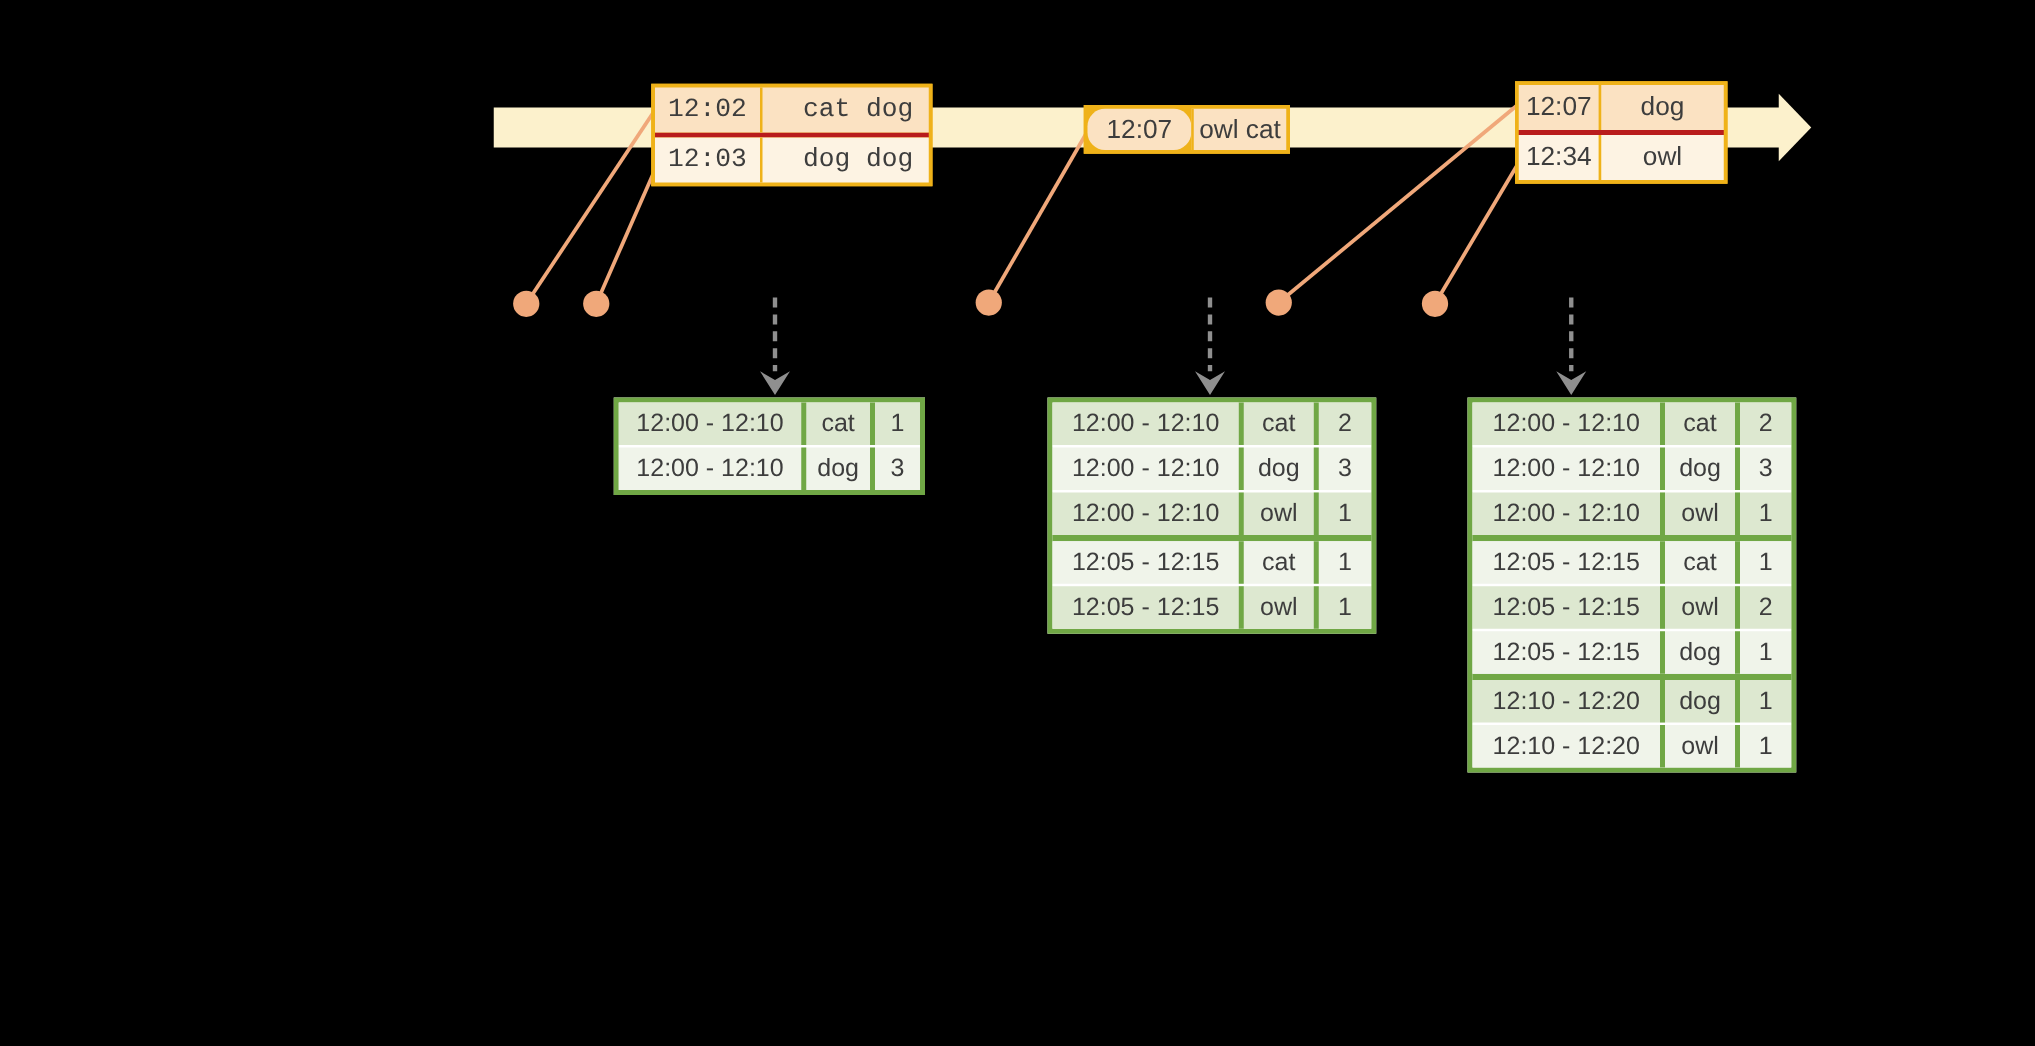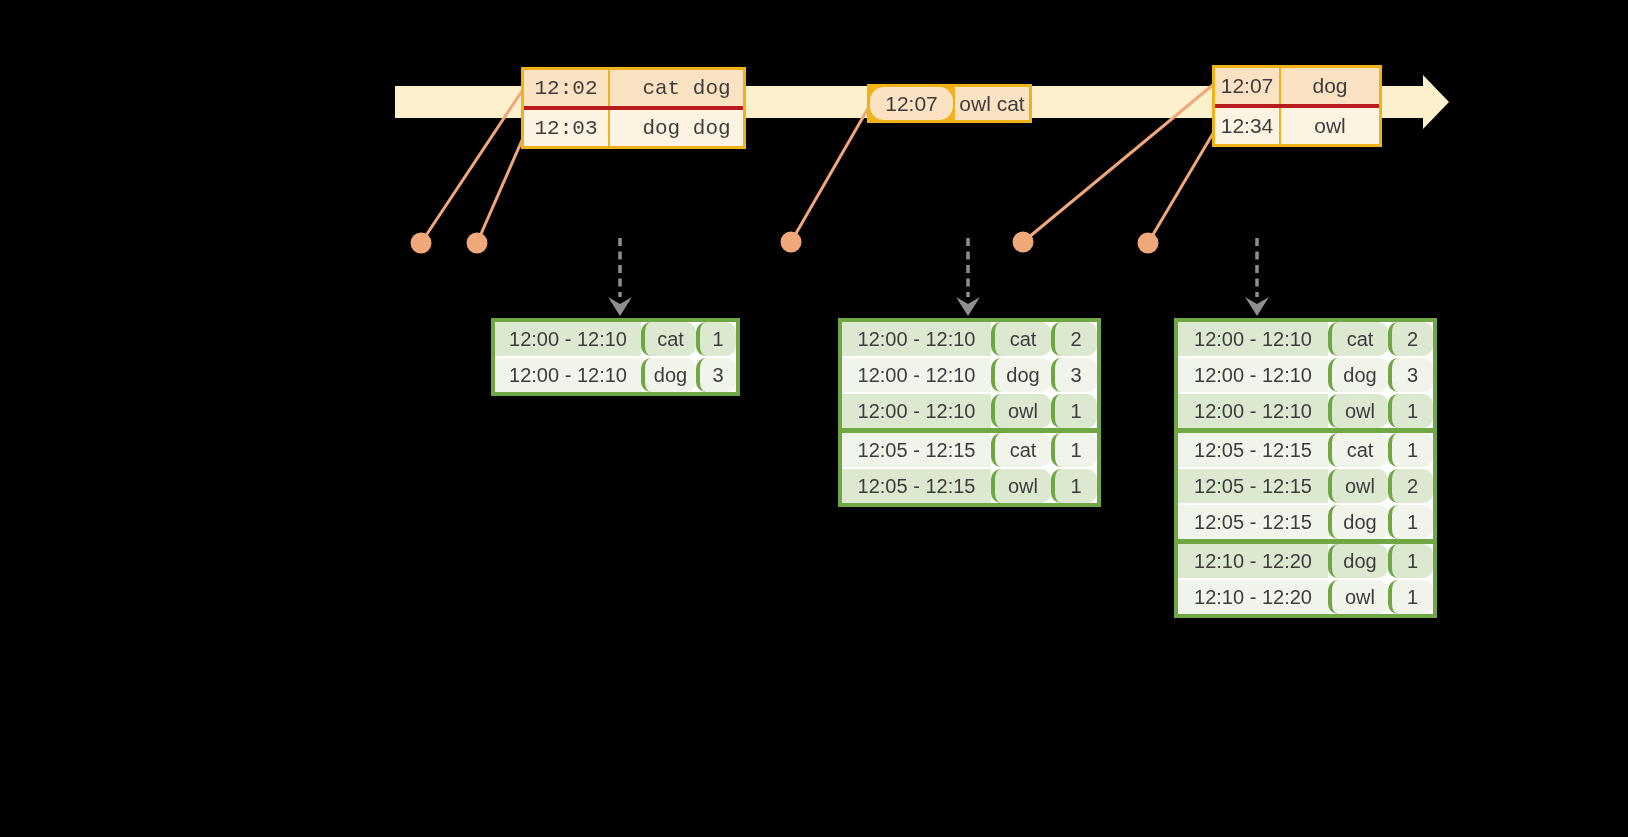--- a/index.html
+++ b/index.html
@@ -31,21 +31,21 @@
     position:absolute;border:4px solid #70a745;background:#fff;
   }
   .grow{display:flex;}
   .grow + .grow{border-top:2px solid #ffffff;}
   .grow.group-start{border-top:5px solid #70a745;}
   .gcell{
     display:flex;align-items:center;justify-content:center;
     font-size:20px;height:34px;background:#f0f4ea;
   }
   .grow.dark .gcell{background:#dde8d0;}
-  .gcell.word,.gcell.count{border-left:4px solid #70a745;border-radius:10px;}
+  .gcell.word,.gcell.count{border-left:4px solid #70a745;}
   .g1 .gcell.window{width:146px;} .g1 .gcell.word{width:51px;} .g1 .gcell.count{width:36px;}
   .g2 .gcell.window{width:149px;} .g2 .gcell.word{width:56px;} .g2 .gcell.count{width:42px;}
   .g3 .gcell.window{width:150px;} .g3 .gcell.word{width:56px;} .g3 .gcell.count{width:41px;}
 </style>
 </head>
 <body>
 
 <div class="canvas">
 
   <svg class="layer" width="1628" height="837" viewBox="0 0 1628 837">

